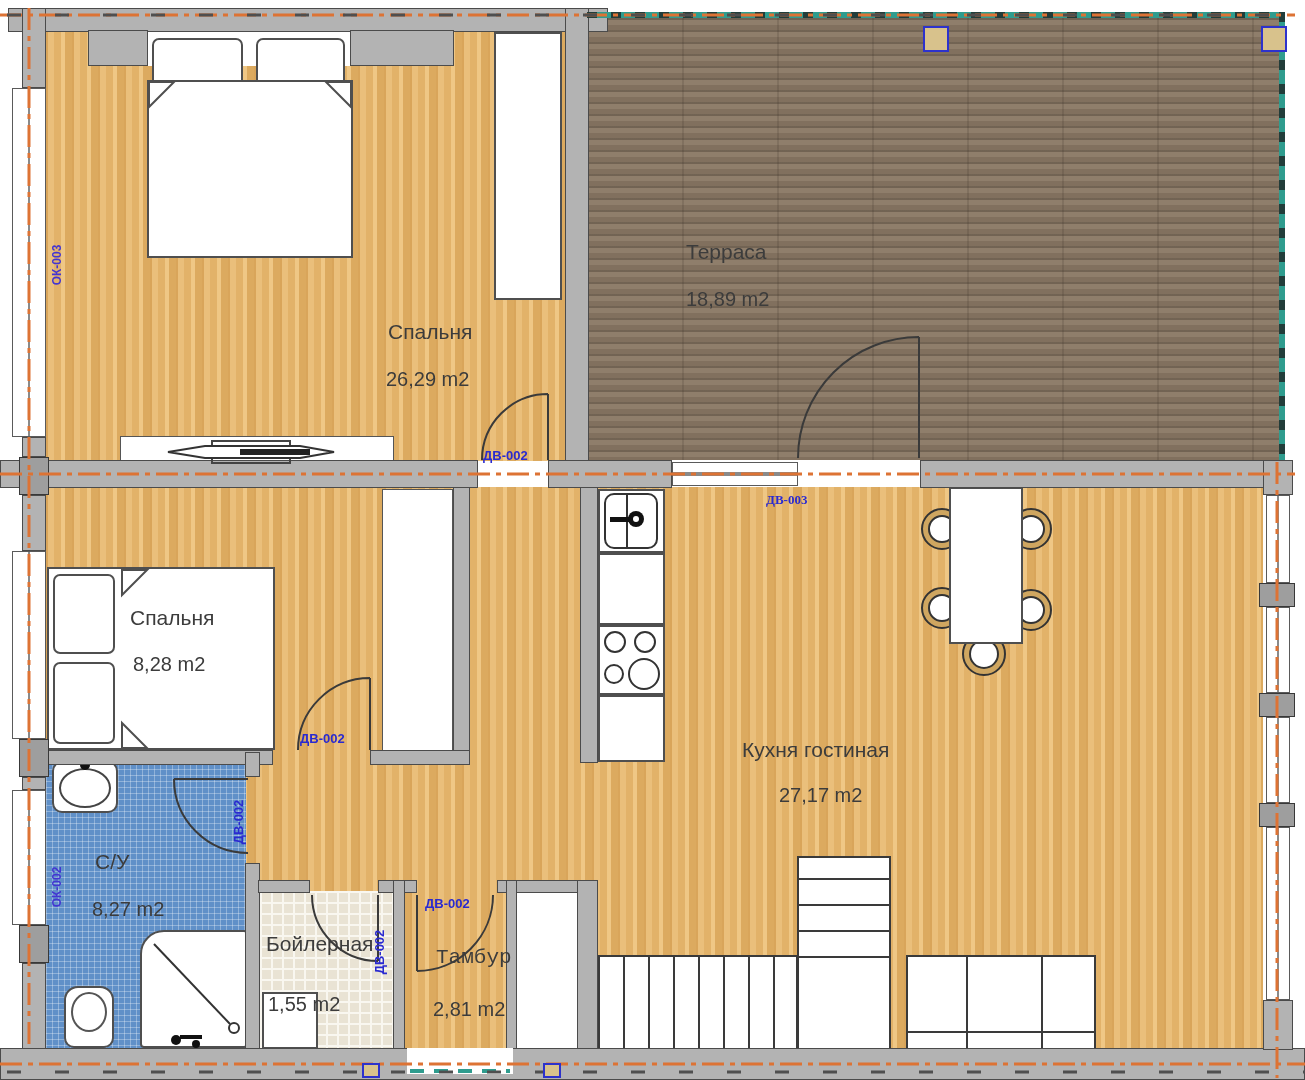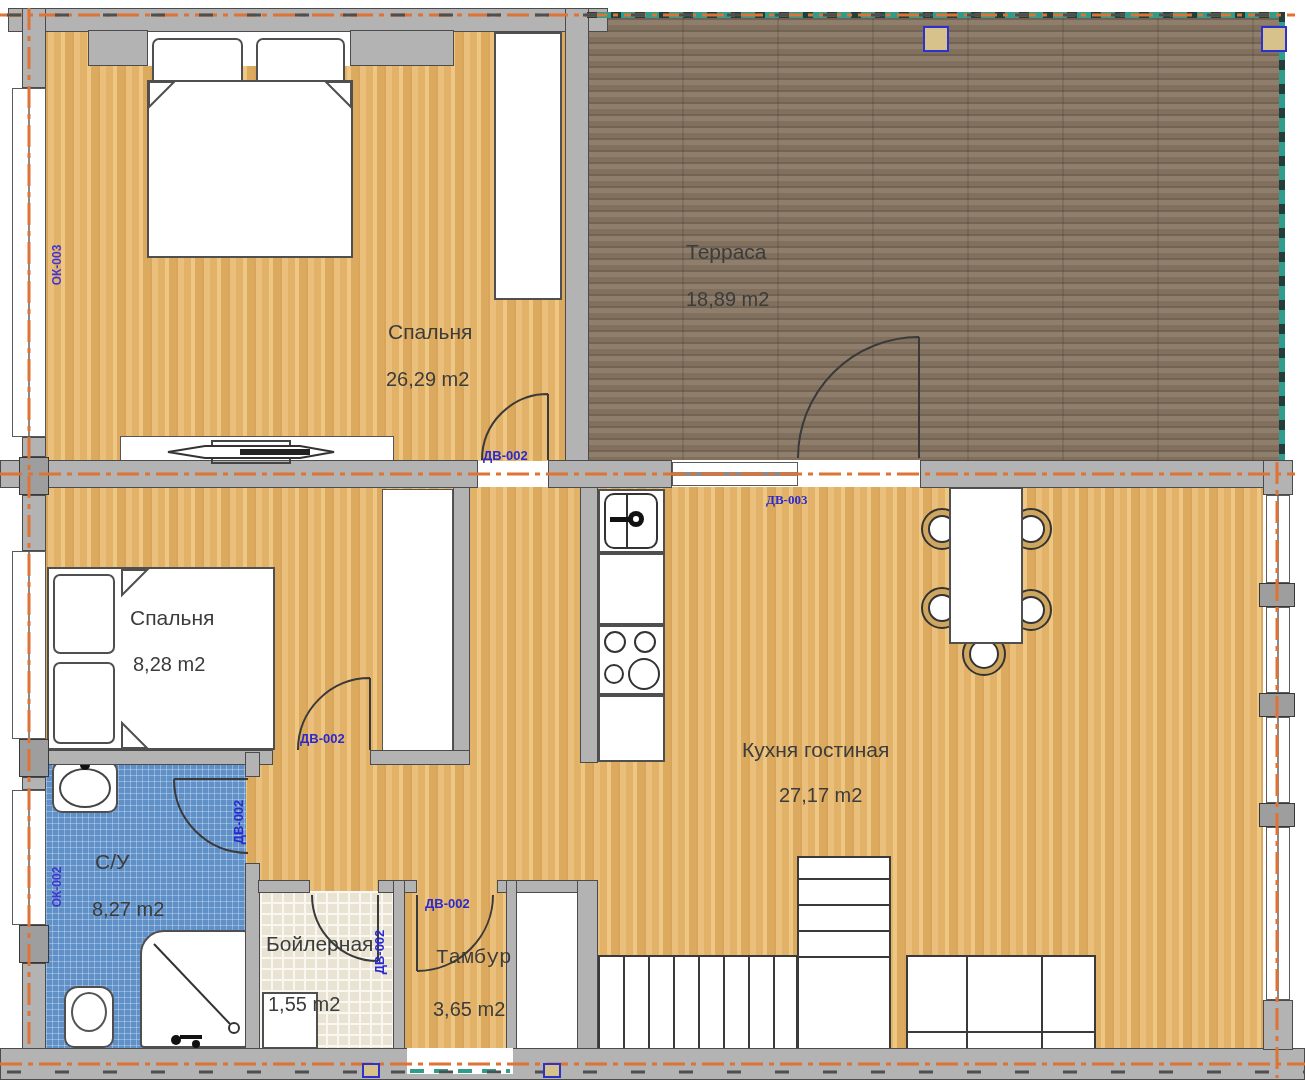--- a/index.html
+++ b/index.html
@@ -269,21 +269,21 @@
   <div class="abs room-name" style="left:742px;top:738px;">Кухня гостиная</div>
   <div class="abs room-area" style="left:738px;top:784px;margin-left:41px;">27,17 m2</div>
 
   <div class="abs room-name" style="left:95px;top:850px;">С/У</div>
   <div class="abs room-area" style="left:92px;top:898px;">8,27 m2</div>
 
   <div class="abs room-name" style="left:266px;top:932px;">Бойлерная</div>
   <div class="abs room-area" style="left:268px;top:993px;">1,55 m2</div>
 
   <div class="abs room-name" style="left:436px;top:946px;font-family:Liberation Mono, monospace;">Тамбур</div>
-  <div class="abs room-area" style="left:433px;top:998px;">3,65 m2</div>
+  <div class="abs room-area" style="left:433px;top:998px;">2,81 m2</div>
 
   <div class="abs door-label" style="left:483px;top:448px;">ДВ-002</div>
   <div class="abs door-label" style="left:766px;top:492px;font-family:Liberation Serif, serif;">ДВ-003</div>
   <div class="abs door-label" style="left:300px;top:731px;">ДВ-002</div>
   <div class="abs door-label vlab" style="left:194px;top:814px;width:90px;height:16px;">ДВ-002</div>
   <div class="abs door-label vlab" style="left:335px;top:944px;width:90px;height:16px;">ДВ-002</div>
   <div class="abs door-label" style="left:425px;top:896px;">ДВ-002</div>
 
   <div class="abs win-label vlab" style="left:12px;top:258px;width:90px;height:14px;">ОК-003</div>
   <div class="abs win-label vlab" style="left:12px;top:880px;width:90px;height:14px;">ОК-002</div>

